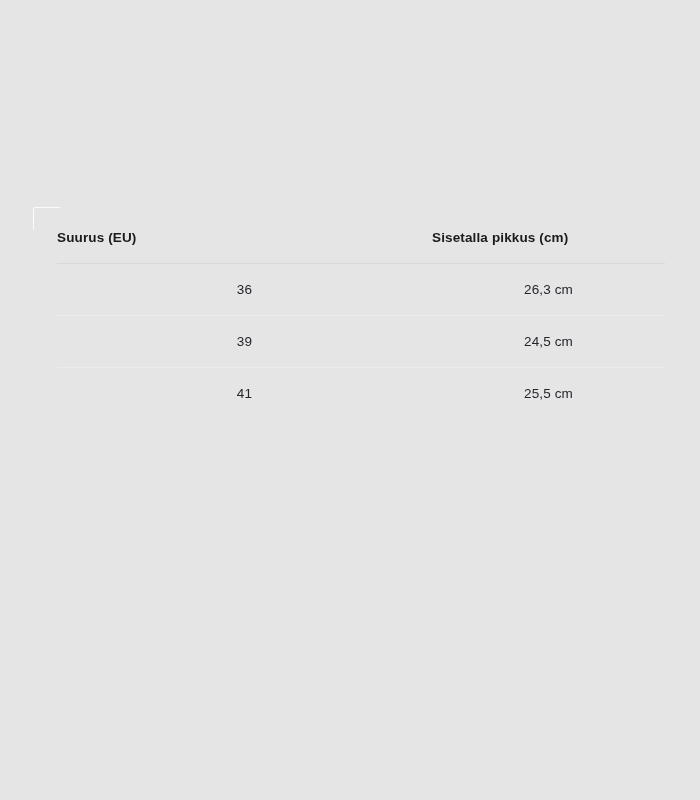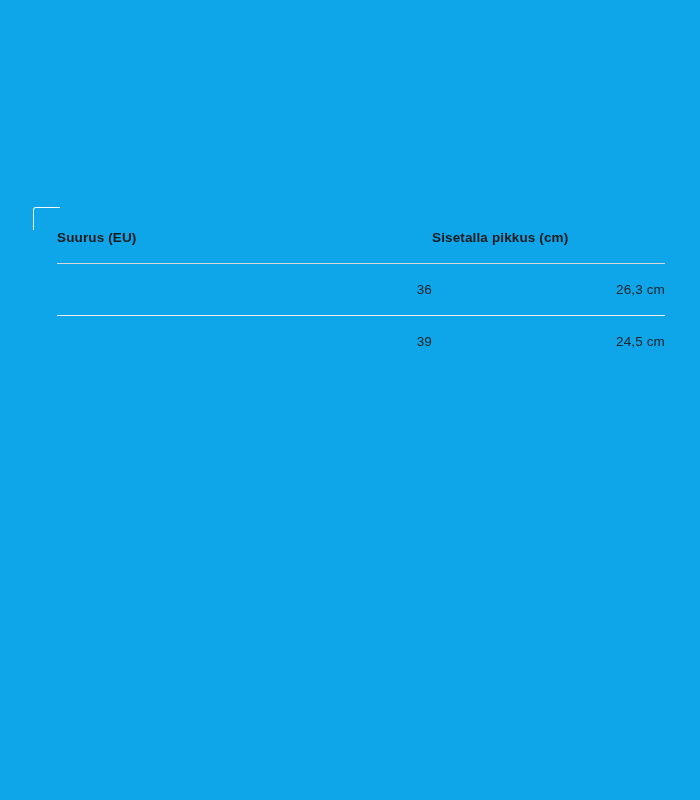--- a/index.html
+++ b/index.html
@@ -14,21 +14,21 @@
     background: #ffffff;
     font-family: "Liberation Sans", sans-serif;
     -webkit-font-smoothing: antialiased;
     overflow: hidden;
   }
 
   .page {
     position: relative;
     width: 700px;
     height: 800px;
-    background: #0ea5e9;
+    background: #e5e5e5;
   }
 
   
   .corner-artifact {
     position: absolute;
     left: 33px;
     top: 207px;
     width: 26px;
     height: 22px;
     border-left: 1px solid #fcfcfc;
@@ -59,21 +59,21 @@
     font-size: 13.5px;
     font-weight: bold;
     color: #1a1a1a;
     letter-spacing: 0.01em;
     line-height: 1.25;
     vertical-align: bottom;
     border-bottom: 1px solid #d8d8d8;
   }
 
   tbody td {
-    text-align: right;
+    text-align: center;
     padding: 18px 0 17px 0;
     font-size: 13.5px;
     font-weight: normal;
     color: #23262b;
     letter-spacing: 0.01em;
     line-height: 1.2;
     vertical-align: middle;
     border-bottom: 1px solid #ececec;
   }
 
@@ -102,17 +102,21 @@
       </thead>
       <tbody>
         <tr>
           <td>36</td>
           <td>26,3 cm</td>
         </tr>
         <tr>
           <td>39</td>
           <td>24,5 cm</td>
         </tr>
+        <tr>
+          <td>41</td>
+          <td>25,5 cm</td>
+        </tr>
       </tbody>
     </table>
   </div>
 
 </div>
 
 </body></html>

